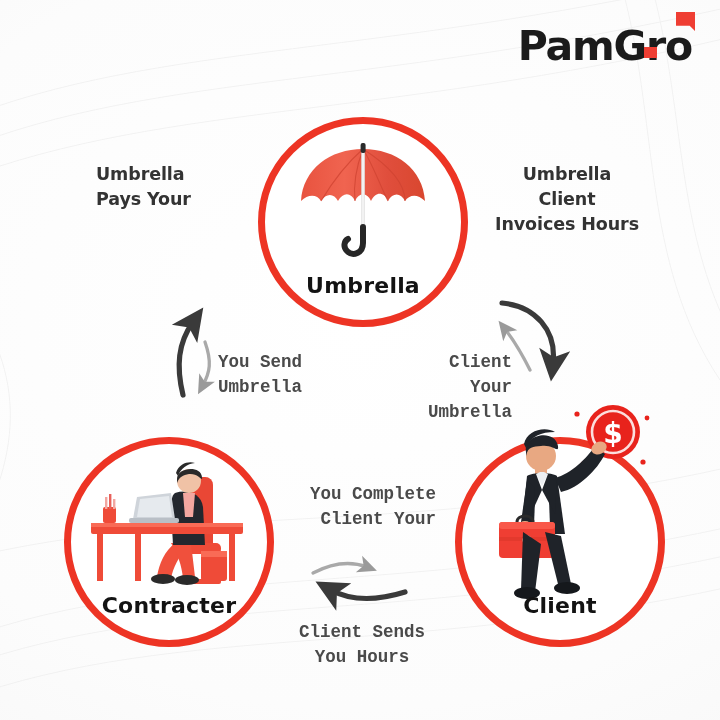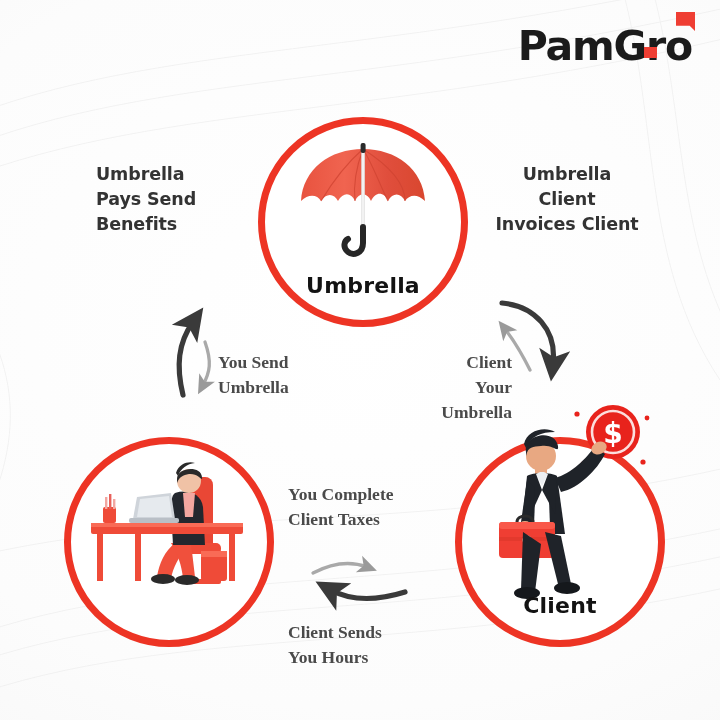--- a/index.html
+++ b/index.html
@@ -118,30 +118,30 @@
     color: #333333;
     line-height: 1.42;
     font-size: 17.5px;
     letter-spacing: -0.1px;
   }
   #text-left  { left: 96px; top: 162px; text-align: left; width: 160px; }
   #text-right { left: 482px; top: 162px; text-align: center; width: 170px; }
 
   .flow-text {
     position: absolute;
-    font-family: Liberation Serif, serif;
+    font-family: Liberation Mono, monospace;
     font-weight: bold;
     color: #4a4a4a;
     line-height: 1.42;
     font-size: 17.5px;
   }
   #text-send-hours  { left: 218px; top: 350px; text-align: left;  width: 140px; }
   #text-client-pays { left: 400px; top: 350px; text-align: right; width: 112px; }
-  #text-complete    { left: 288px; top: 482px; text-align: left; width: 148px; }
-  #text-sends-work  { left: 288px; top: 620px; width: 148px; }
+  #text-complete    { left: 288px; top: 482px; text-align: right; width: 148px; }
+  #text-sends-work  { left: 288px; top: 620px; text-align: center; width: 148px; }
 
   svg { display: block; }
   .arrow-layer { position: absolute; inset: 0; pointer-events: none; }
 </style>
 </head>
 <body>
 
 <div id="canvas">
 
   <svg class="bg-waves" width="720" height="720" viewBox="0 0 720 720">
@@ -284,20 +284,21 @@
         <rect x="20" y="48" width="13" height="16" rx="2" fill="#ef4b38"></rect>
         <rect x="22" y="38" width="2.4" height="12" fill="#f2a6a0"></rect>
         <rect x="26" y="35" width="2.4" height="15" fill="#e8605a"></rect>
         <rect x="30" y="40" width="2.4" height="10" fill="#f2a6a0"></rect>
 
         <rect x="118" y="92" width="26" height="30" rx="3" fill="#ef4b38"></rect>
         <rect x="118" y="92" width="26" height="6" fill="#f96b56"></rect>
         <path d="M126,92 C126,86 136,86 136,92" stroke="#ef4b38" stroke-width="3" fill="none"></path>
       </svg>
     </div>
+    <div class="node-label">Contracter</div>
   </div>
 
   <div class="node" id="node-client">
     <div class="node-art">
       <svg width="190" height="215" viewBox="0 0 190 215" style="overflow:visible">
 
         <g>
           <circle cx="148" cy="38" r="27" fill="#e8231c"></circle>
           <circle cx="148" cy="38" r="21" fill="none" stroke="#ffffff" stroke-width="2.6" opacity=".85"></circle>
           <text x="148" y="49" text-anchor="middle" font-family="DejaVu Sans, sans-serif" font-size="28" font-weight="bold" fill="#ffffff">$</text>
@@ -342,44 +343,43 @@
 
         <ellipse cx="62" cy="199" rx="13" ry="6" fill="#15181c"></ellipse>
         <ellipse cx="102" cy="194" rx="13" ry="6" fill="#15181c"></ellipse>
       </svg>
     </div>
     <div class="node-label">Client</div>
   </div>
 
   <div class="side-text" id="text-left">
     <div>Umbrella</div>
-    <div>Pays Send</div>
-    <div>Benefits</div>
+    <div>Pays Your</div>
   </div>
 
   <div class="side-text" id="text-right">
     <div>Umbrella</div>
     <div>Client</div>
-    <div>Invoices Client</div>
+    <div>Invoices Hours</div>
   </div>
 
   <div class="flow-text" id="text-send-hours">
     <div>You Send</div>
     <div>Umbrella</div>
   </div>
 
   <div class="flow-text" id="text-client-pays">
     <div>Client</div>
     <div>Your</div>
     <div>Umbrella</div>
   </div>
 
   <div class="flow-text" id="text-complete">
     <div>You Complete</div>
-    <div>Client Taxes</div>
+    <div>Client Your</div>
   </div>
 
   <div class="flow-text" id="text-sends-work">
     <div>Client Sends</div>
     <div>You Hours</div>
   </div>
 
 </div>
 
 </body></html>

